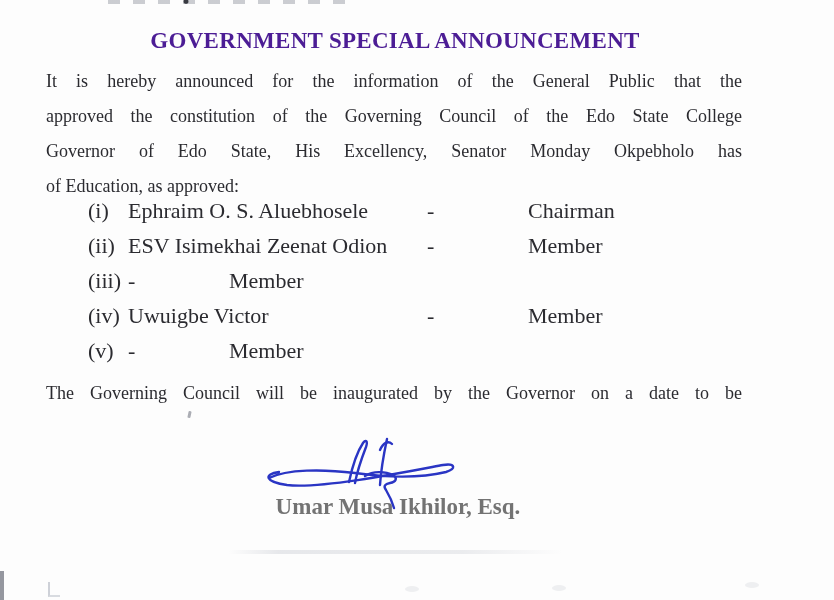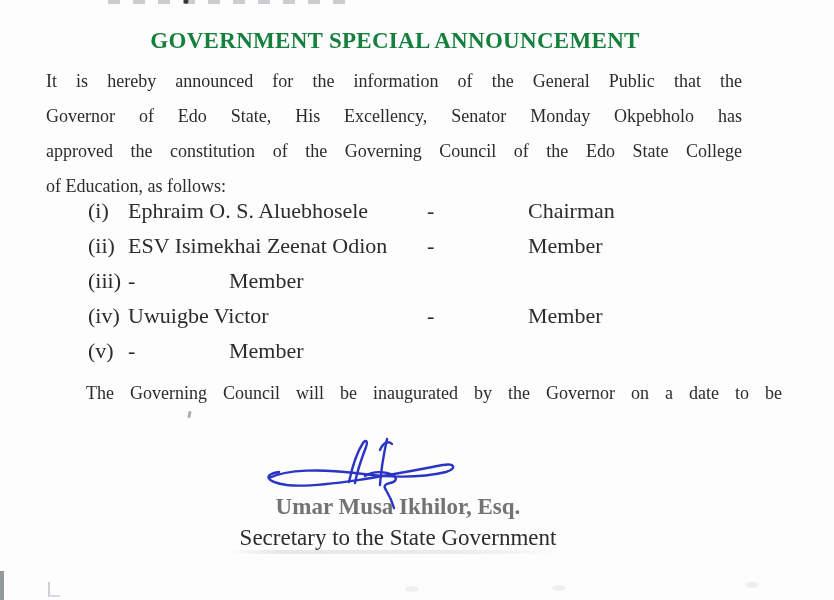--- a/index.html
+++ b/index.html
@@ -12,25 +12,25 @@
   
   .top-fragment {
     position:absolute; left:108px; top:0; width:240px; height:4px;
     background:
       radial-gradient(circle at 78px 1.5px, rgba(30,32,40,0.85) 1.8px, rgba(30,32,40,0) 3px),
       repeating-linear-gradient(90deg, rgba(110,115,128,0.35) 0 12px, rgba(110,115,128,0) 12px 25px);
   }
   .title {
     position:absolute; top:28px; left:0; width:790px;
     text-align:center; font-weight:bold; font-size:23px; letter-spacing:0.3px;
-    color:#15803d;
+    color:#4c1d95;
   }
   .para { position:absolute; left:46px; width:696px; font-size:18px; line-height:35px; }
   .intro { top:64px; }
-  .closing { top:376px;margin-left:40px; }
+  .closing { top:376px; }
   .jline { text-align:justify; text-align-last:justify; word-spacing:1.5px; }
   .lline { text-align:left; }
   .council { position:absolute; top:193px; left:88px; width:600px; font-size:22px; }
   .crow { display:flex; height:35px; line-height:35px; }
   .cnum  { width:40px; flex:0 0 40px; }
   .cname { width:299px; flex:0 0 299px; }
   .cdash { width:53px; flex:0 0 53px; }
   .crole { flex:1;margin-left:48px; }
   .sig-svg { position:absolute; left:253px; top:436px; pointer-events:none; }
   .sig-name {
@@ -69,23 +69,23 @@
 <body>
 
 <div class="page">
 
   <div class="top-fragment"></div>
 
   <div class="title">GOVERNMENT SPECIAL ANNOUNCEMENT</div>
 
   <div class="para intro">
     <div class="jline">It is hereby announced for the information of the General Public that the</div>
+    <div class="jline">approved the constitution of the Governing Council of the Edo State College</div>
     <div class="jline">Governor of Edo State, His Excellency, Senator Monday Okpebholo has</div>
-    <div class="jline">approved the constitution of the Governing Council of the Edo State College</div>
-    <div class="lline">of Education, as follows:</div>
+    <div class="lline">of Education, as approved:</div>
   </div>
 
   <div class="council">
     <div class="crow">
       <span class="cnum">(i)</span>
       <span class="cname">Ephraim O. S. Aluebhosele</span>
       <span class="cdash">-</span>
       <span class="crole">Chairman</span>
     </div>
     <div class="crow">
@@ -122,21 +122,20 @@
     <g fill="none" stroke="#2a35c4" stroke-width="2.4" stroke-linecap="round" stroke-linejoin="round">
       <path d="M16,42 C34,33 70,33 102,37 C138,42 168,42 193,36 C203,33 203,27 190,29 C158,35 70,53 34,49 C12,46 10,38 26,36"></path>
       <path d="M96,46 C99,32 104,16 110,7 C113,3 115,5 113,11 C108,24 104,36 102,47"></path>
       <path d="M134,3 C131,17 128,33 127,49"></path>
       <path d="M112,40 C120,35 132,35 140,39 C145,42 143,46 137,47 C132,48 130,50 133,54 C136,59 139,65 141,72"></path>
       <path d="M127,14 C130,7 135,4 139,8"></path>
     </g>
   </svg>
 
   <div class="sig-name">Umar Musa Ikhilor, Esq.</div>
-  <div class="sig-title">Secretary to the State Government</div>
 
   <div class="smudge-mid"></div>
   <div class="edge-bar"></div>
   <div class="corner-mark"></div>
   <div class="blob b1"></div>
   <div class="blob b2"></div>
   <div class="blob b3"></div>
 
 </div>
 

